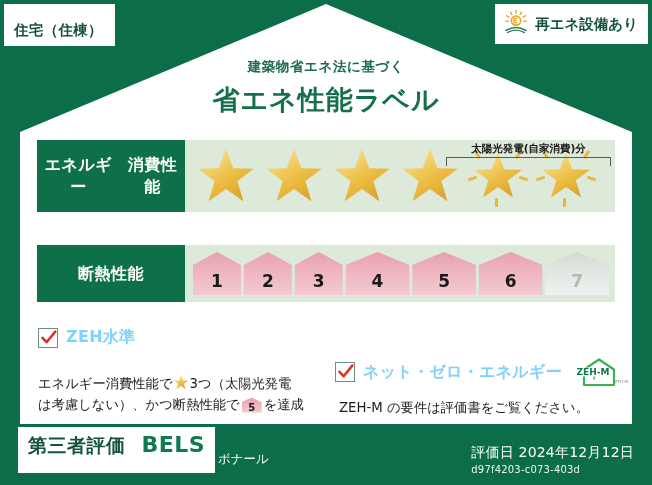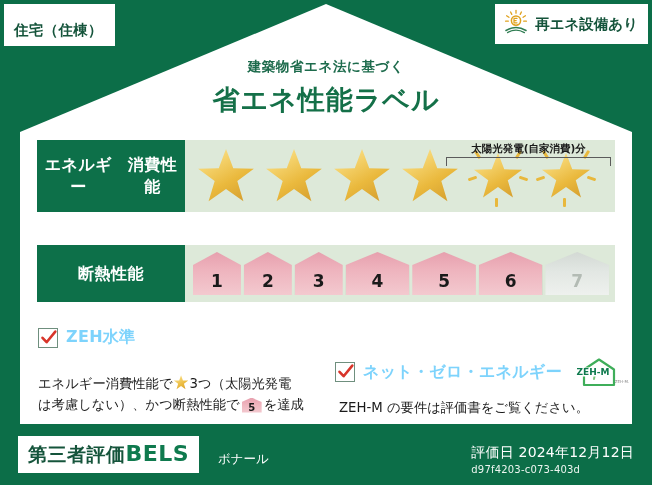--- a/index.html
+++ b/index.html
@@ -254,24 +254,24 @@
     margin-left: 2px;
     flex: 0 0 auto;
   }
 
   
   #bottom { position: absolute; left: 0; bottom: 0; width: 652px; height: 62px; z-index: 6; }
   #bels-box {
     position: absolute;
     left: 18px; bottom: 12px;
     background: #ffffff;
-    padding: 5px 10px 5px 10px;
+    padding: 5px 10px 14px 10px;
     display: flex;
     align-items: baseline;
-    gap: 0;
+    gap: 16px;
   }
   #bels-box .jp {
     font-size: 19px; font-weight: bold; color: #15543b; letter-spacing: .5px;
   }
   #bels-box .bels {
     font-size: 22px; font-weight: bold; color: #0f7a4e; letter-spacing: .5px;
   }
   #bels-owner {
     position: absolute;
     left: 218px; bottom: 17px;

